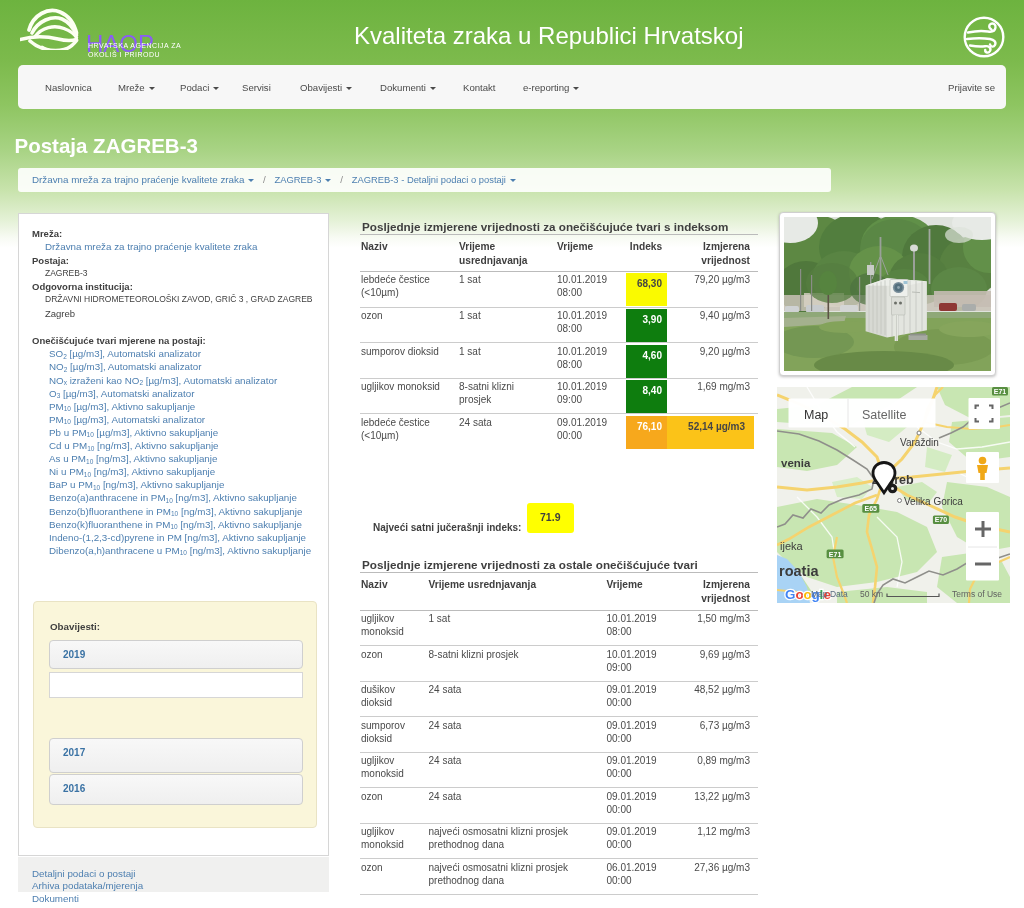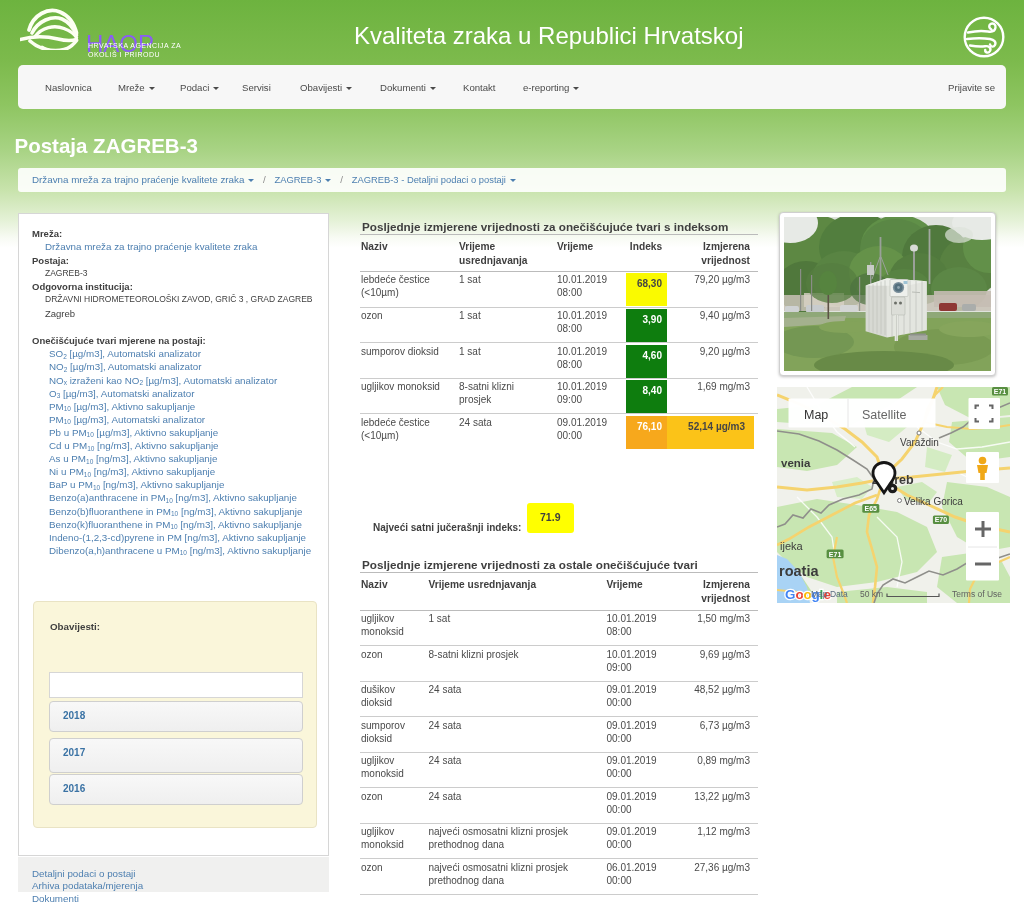--- a/index.html
+++ b/index.html
@@ -22,21 +22,21 @@
 
 .nav { position:absolute; left:18px; top:65px; width:988px; height:44px;
   background:#f7f7f7; border-radius:5px; font-size:9.6px; color:#4a4a4a; }
 .nav span.item { position:absolute; top:17px; white-space:nowrap; }
 .caret { display:inline-block; width:0; height:0; border-left:3.2px solid transparent;
   border-right:3.2px solid transparent; border-top:3.8px solid #4a4a4a;
   margin-left:4px; margin-bottom:1px; }
 
 .h2 { position:absolute; left:14.5px; top:133.5px; color:#fff; font-size:20.5px;
   font-weight:bold; }
-.crumb { position:absolute; left:18px; top:168px; width:988px; height:24px;
+.crumb { position:absolute; left:18px; top:168px; width:813px; height:24px;
   background:rgba(255,255,255,0.9); border-radius:3px; font-size:9.8px;
   color:#8a8a8a; line-height:24px; padding-left:14px; }
 .crumb a { color:#4d7fb0; }
 .crumb .caret { border-top-color:#4d7fb0; border-left-width:3px; border-right-width:3px;}
 .crumb .sep { color:#8a8a8a; margin:0 6px; }
 
 
 .sidebar { position:absolute; left:18px; top:213px; width:311px; height:643px;
   background:#fff; border:1px solid #d6d6d6; font-size:9.5px; color:#3f3f3f; }
 .sb-inner { padding:13px 0 0 13px; line-height:13.3px; }
@@ -166,22 +166,22 @@
         <div class="li"><a href="#">BaP u PM<sub>10</sub> [ng/m3], Aktivno sakupljanje</a></div>
         <div class="li"><a href="#">Benzo(a)anthracene in PM<sub>10</sub> [ng/m3], Aktivno sakupljanje</a></div>
         <div class="li"><a href="#">Benzo(b)fluoranthene in PM<sub>10</sub> [ng/m3], Aktivno sakupljanje</a></div>
         <div class="li"><a href="#">Benzo(k)fluoranthene in PM<sub>10</sub> [ng/m3], Aktivno sakupljanje</a></div>
         <div class="li"><a href="#">Indeno-(1,2,3-cd)pyrene in PM [ng/m3], Aktivno sakupljanje</a></div>
         <div class="li"><a href="#">Dibenzo(a,h)anthracene u PM<sub>10</sub> [ng/m3], Aktivno sakupljanje</a></div>
       </div>
     </div>
     <div class="obox">
       <div class="hd">Obavijesti:</div>
+      <div class="ybtn" style="top:38px">2019</div>
       <div class="ypanel" style="top:69.5px"></div>
-      <div class="ybtn" style="top:99px;height:31px">2018</div>
       <div class="ybtn" style="top:136px;height:35px">2017</div>
       <div class="ybtn" style="top:172px;height:31px">2016</div>
     </div>
   </div>
   <div class="sb-foot">
     <a href="#">Detaljni podaci o postaji</a>
     <a href="#">Arhiva podataka/mjerenja</a>
     <a href="#">Dokumenti</a>
   </div>
 

